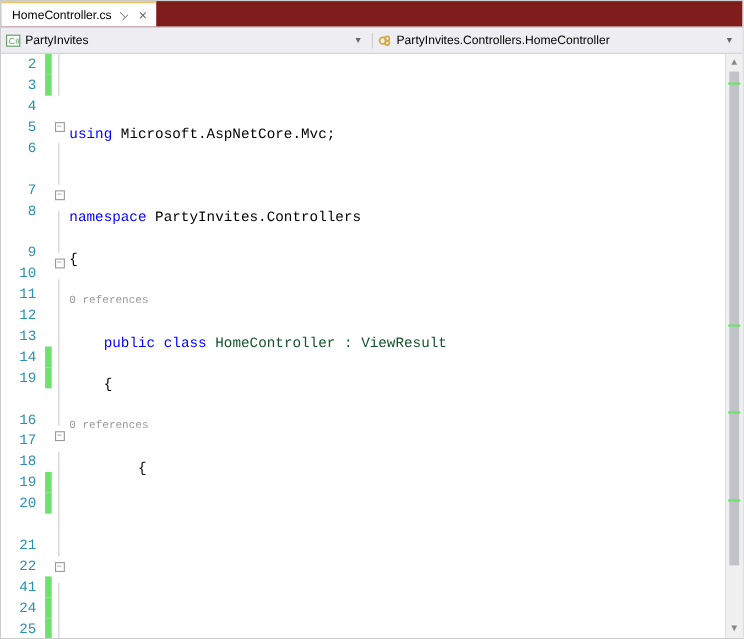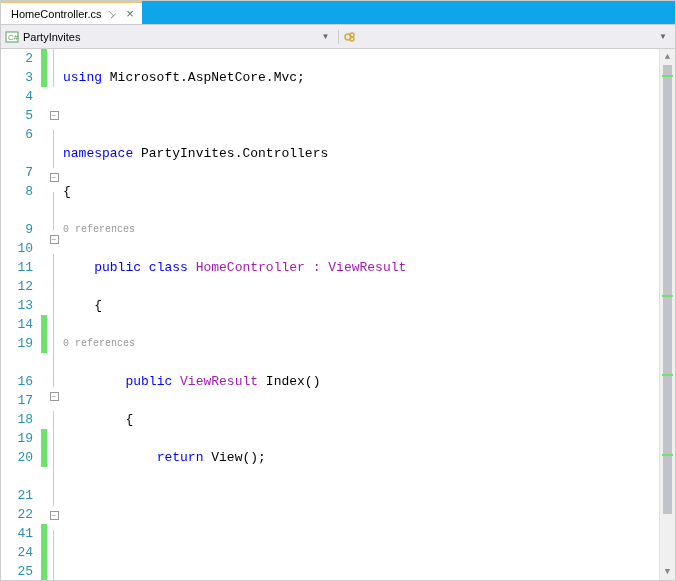--- a/index.html
+++ b/index.html
@@ -1,40 +1,40 @@
 <!DOCTYPE html>
 <html><head>
 <meta charset="utf-8">
 <style>
 * { margin: 0; padding: 0; box-sizing: border-box; }
 body { font-family: 'Segoe UI', Tahoma, sans-serif; font-size: 12px; background: #fff; width: 676px; height: 581px; overflow: hidden; border: 1px solid #ccc; }
-.tab-bar { background: #0ea5e9; height: 24px; display: flex; align-items: flex-end; border-bottom: 1px solid #ccc; }
+.tab-bar { background: #7f1d1d; height: 24px; display: flex; align-items: flex-end; border-bottom: 1px solid #ccc; }
 .tab { background: #fff; padding: 3px 4px 3px 10px; font-size: 11px; display: flex; align-items: center; gap: 6px; border-top: 2px solid #f0c869; position: relative; }
 .tab-label { color: #000; }
 .pin-icon { color: #666; font-size: 10px; transform: rotate(45deg); display: inline-block; cursor: pointer; }
 .close-icon { color: #666; cursor: pointer; font-size: 13px; padding: 0 4px; }
 .nav-bar { background: #eeeef2; height: 24px; display: flex; align-items: center; border-bottom: 1px solid #ccc; }
 .nav-left, .nav-right { flex: 1; display: flex; align-items: center; padding: 0 4px; gap: 4px; font-size: 11px; }
 .nav-left { border-right: 1px solid #ccc; }
 .nav-icon { width: 14px; height: 14px; display: inline-flex; align-items: center; justify-content: center; }
 .nav-dropdown { color: #666; font-size: 8px; margin-left: auto; cursor: pointer; padding: 0 4px; }
 .editor { display: flex; height: calc(100% - 48px); font-family: Consolas, 'Courier New', monospace; font-size: 13px; line-height: 19px; background: #fff; position: relative; }
 .gutter { width: 40px; background: #fff; text-align: right; padding-right: 8px; color: #2b91af; user-select: none; }
 .change-bar { width: 6px; background: #fff; }
 .change-bar div { height: 19px; }
 .change-fresh { background: #6de26d; }
 .outline { width: 14px; color: #888; user-select: none; }
 .outline div { height: 19px; text-align: center; cursor: pointer; position: relative; }
 .outline .box { border: 1px solid #999; width: 9px; height: 9px; margin: 5px auto 0; font-size: 8px; line-height: 7px; background: #fff; }
 .outline .line { border-left: 1px solid #ccc; width: 1px; height: 19px; margin-left: 6px; }
-.code { flex: 1; white-space: pre; padding-left: 2px; }
+.code { flex: 1; white-space: pre; padding-left: 2px; margin-top: 44px; }
 .code-line { height: 19px; }
 .ref-line { color: #999; font-size: 10px; height: 19px; display: flex; align-items: flex-start; }
 .kw { color: #0000ff; }
-.type { color: #a21caf; font-family: Liberation Mono, monospace; }
+.type { color: #14532d; font-family: Liberation Mono, monospace; }
 .str { color: #a31515; }
 .scrollbar { position: absolute; right: 0; top: 0; width: 16px; height: 100%; background: #f0f0f0; border-left: 1px solid #e0e0e0; }
 .scroll-arrow { height: 16px; color: #888; text-align: center; font-size: 9px; line-height: 16px; cursor: pointer; }
 .scroll-track { position: absolute; top: 16px; bottom: 16px; left: 0; right: 0; }
 .scroll-thumb { background: #c2c3c9; position: absolute; left: 3px; right: 3px; top: 0; height: 90%; }
 .scroll-mark { position: absolute; left: 2px; right: 2px; height: 2px; }
 </style>
 </head>
 <body>
 
@@ -58,20 +58,21 @@
     <span class="nav-dropdown">▼</span>
   </div>
   <div class="nav-right">
     <span class="nav-icon">
       <svg width="14" height="14" viewBox="0 0 14 14">
           <circle cx="5" cy="7" r="3" fill="none" stroke="#d6a93c" stroke-width="1.5"></circle>
           <circle cx="9" cy="5" r="2" fill="none" stroke="#d6a93c" stroke-width="1.5"></circle>
           <circle cx="9" cy="9" r="2" fill="none" stroke="#d6a93c" stroke-width="1.5"></circle>
         </svg>
     </span>
+    <span>PartyInvites.Controllers.HomeController</span>
     <span class="nav-dropdown">▼</span>
   </div>
 </div>
 
 <div class="editor">
   <div class="gutter">
     <div>2</div>
     <div>3</div>
     <div>4</div>
     <div>5</div>
@@ -218,23 +219,21 @@
 
   <div class="code">
 <div class="code-line"><span class="kw">using</span><span> Microsoft.AspNetCore.Mvc;</span></div>
 <div class="code-line"></div>
 <div class="code-line"><span class="kw">namespace</span><span> PartyInvites.Controllers</span></div>
 <div class="code-line"><span>{</span></div>
 <div class="ref-line">    <span>0 references</span></div>
 <div class="code-line">    <span class="kw">public</span> <span class="kw">class</span><span class="type"> HomeController : </span><span class="type">ViewResult</span></div>
 <div class="code-line">    <span>{</span></div>
 <div class="ref-line">        <span>0 references</span></div>
-<div class="code-line">        <span class="kw">public</span> <span class="type">ViewResult</span><span> Index()</span></div>
 <div class="code-line">        <span>{</span></div>
-<div class="code-line">            <span class="kw">return</span><span> View();</span></div>
 
 
 
 
 
 
 
 
 
 

